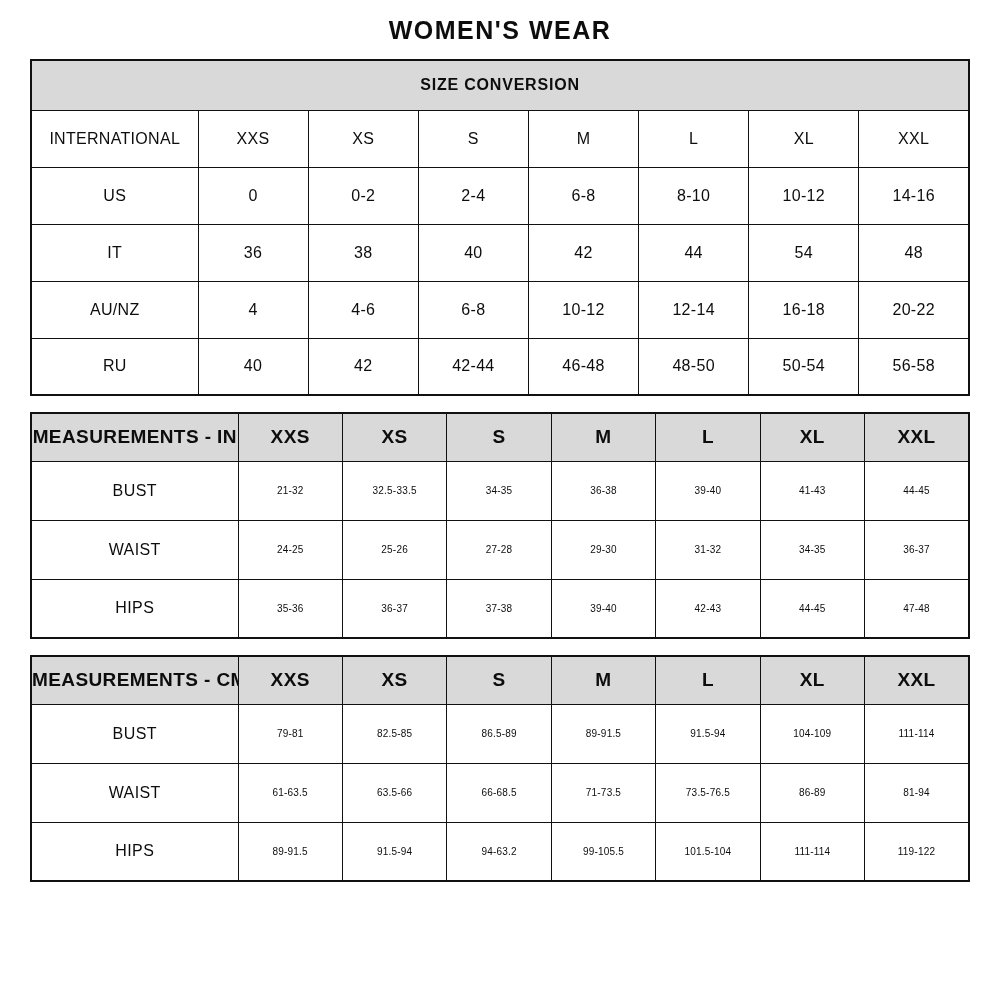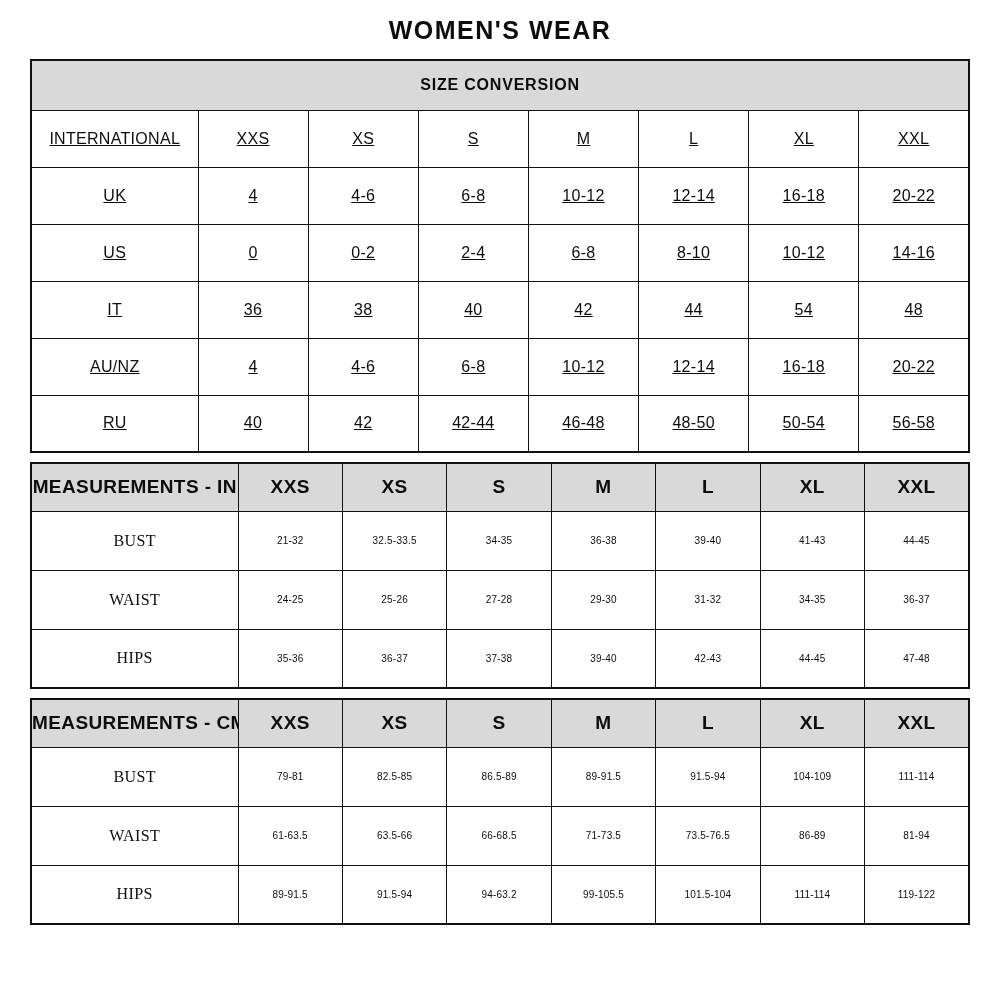--- a/index.html
+++ b/index.html
@@ -16,21 +16,21 @@
     font-size: 25px;
     font-weight: bold;
     letter-spacing: 1.5px;
     margin: 4px 0 14px 0;
   }
   table {
     width: 940px;
     table-layout: fixed;
     border-collapse: collapse;
     border: 2.5px solid #111111;
-    margin-bottom: 9px;
+    margin-bottom: 16px;
   }
   th, td {
     border: 1.6px solid #111111;
     text-align: center;
     vertical-align: middle;
     overflow: hidden;
     white-space: nowrap;
   }
   
   .conv th.banner {
@@ -42,39 +42,37 @@
   }
   .conv tr.plain th {
     background: #ffffff;
     font-weight: normal;
   }
   .conv th:not(.banner), .conv td {
     height: 57px;
     font-size: 16px;
     font-weight: normal;
     letter-spacing: 0.3px;
-    text-decoration: underline;
   }
   
   .mtable tr.shaded th {
     background: #d9d9d9;
     height: 48px;
     font-size: 19px;
     font-weight: bold;
     letter-spacing: 0.4px;
   }
   .mtable td {
     height: 59px;
     font-size: 10px;
     letter-spacing: 0.2px;
   }
   .mtable td.first-col {
     font-size: 16px;
     letter-spacing: 0.4px;
-    font-family: Liberation Serif, serif;
   }
 </style>
 </head>
 <body>
 
 <div class="page">
 
   <h1 class="page-title">WOMEN'S WEAR</h1>
 
   <table class="conv">
@@ -98,30 +96,20 @@
           <th>XS</th>
           <th>S</th>
           <th>M</th>
           <th>L</th>
           <th>XL</th>
           <th>XXL</th>
         </tr>
     </thead>
     <tbody>
         <tr>
-          <td class="first-col">UK</td>
-          <td>4</td>
-          <td>4-6</td>
-          <td>6-8</td>
-          <td>10-12</td>
-          <td>12-14</td>
-          <td>16-18</td>
-          <td>20-22</td>
-        </tr>
-        <tr>
           <td class="first-col">US</td>
           <td>0</td>
           <td>0-2</td>
           <td>2-4</td>
           <td>6-8</td>
           <td>8-10</td>
           <td>10-12</td>
           <td>14-16</td>
         </tr>
         <tr>

